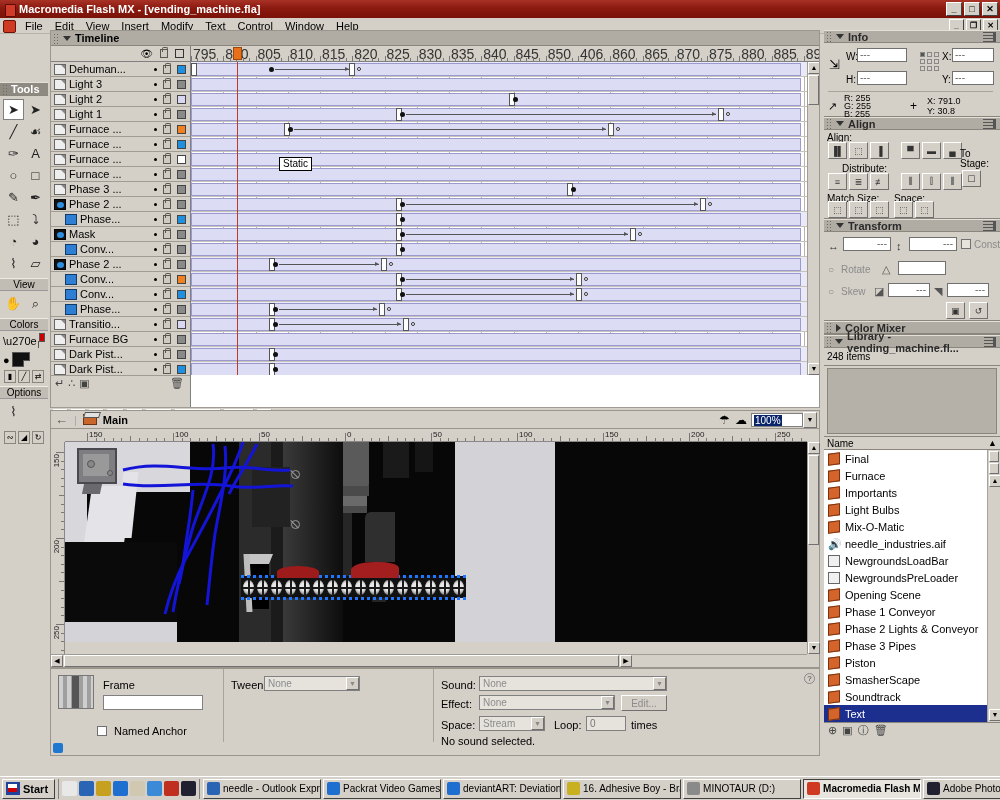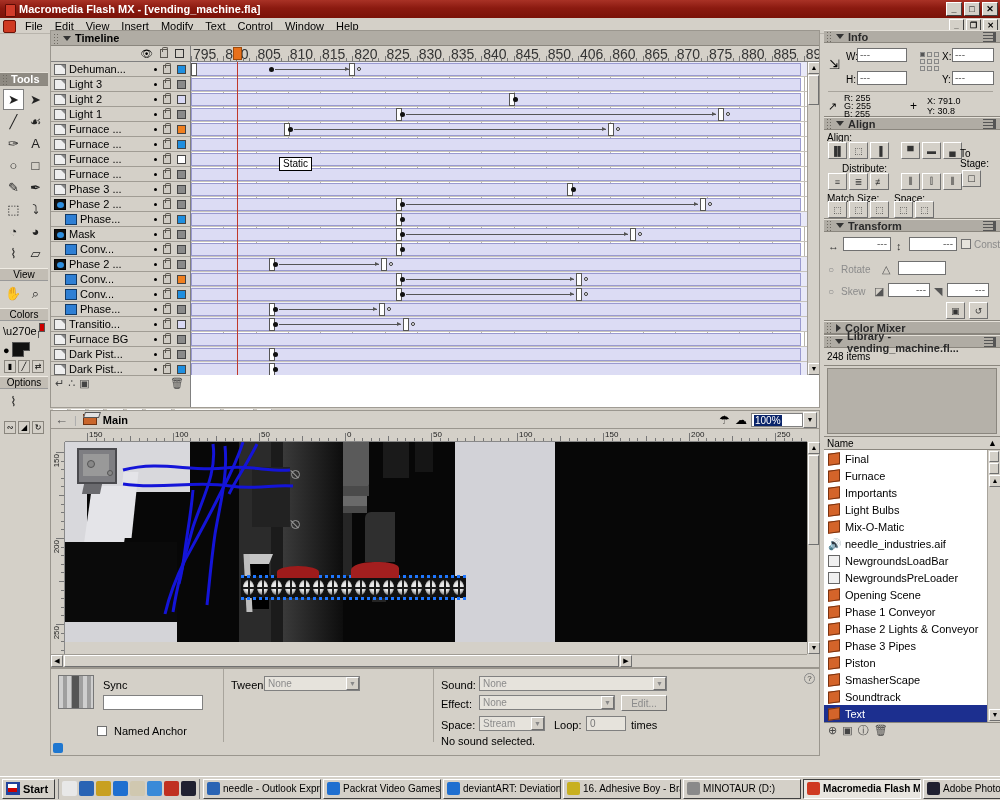--- a/index.html
+++ b/index.html
@@ -56,21 +56,21 @@
     background-image:radial-gradient(#6e6a62 32%, transparent 34%);
     background-size:3px 3px; }
   .tri { width:0;height:0;margin:0 4px 0 1px; }
   .tri.down{border-left:4px solid transparent;border-right:4px solid transparent;border-top:5px solid #333;}
   .tri.right{border-top:4px solid transparent;border-bottom:4px solid transparent;border-left:5px solid #333;}
   .opt-menu{margin-left:auto;margin-right:4px;width:13px;height:10px;
     background:linear-gradient(#555 1px,transparent 1px);background-size:100% 3px;
     border-right:3px solid #555;}
 
   
-  .tools { position:absolute; left:0; top:72px; width:48px; height:330px;
+  .tools { position:absolute; left:0; top:82px; width:48px; height:330px;
     background:#d4d0c8; }
   .tools .panel-title{height:14px;}
   .tools .tt{color:#fff;}
   .tool-grid { padding:3px 2px 2px 3px; display:grid;
     grid-template-columns:21px 21px; gap:1px; }
   .tbtn { width:21px; height:21px; background:#d4d0c8;
     display:flex;align-items:center;justify-content:center;
     font-size:13px; color:#222; }
   .tbtn.sel { background:#fff; border:1px solid #808080; }
   .sec-lbl { text-align:center; font-size:10px; background:#c2bdb4;
@@ -1125,21 +1125,21 @@
   </div>
 
   <div class="props">
     <div class="props-body">
       <div class="help-q">?</div>
 
       <div class="frame-ico" style="position:absolute;left:7px;top:6px;">
         <div style="position:absolute;left:0;top:0;width:36px;height:34px;background:repeating-linear-gradient(to right,#cfcfcf 0 4px,#9f9f9f 4px 8px);"></div>
         <div style="position:absolute;left:13px;top:0;width:7px;height:34px;background:#555;"></div>
       </div>
-      <span class="plabel" style="position:absolute;left:52px;top:10px;">Sync</span>
+      <span class="plabel" style="position:absolute;left:52px;top:10px;">Frame</span>
       <div class="pfield on" style="position:absolute;left:52px;top:26px;width:100px;"></div>
       <div style="position:absolute;left:46px;top:56px;">
         <span class="chk"></span>
         <span class="plabel" style="margin-left:4px">Named Anchor</span>
       </div>
       <div style="position:absolute;left:172px;top:0;width:1px;height:73px;background:#a8a49c;"></div>
 
       <span class="plabel" style="position:absolute;left:180px;top:10px;">Tween:</span>
       <div class="pcombo" style="position:absolute;left:213px;top:7px;width:96px;">
         <span>None</span>

